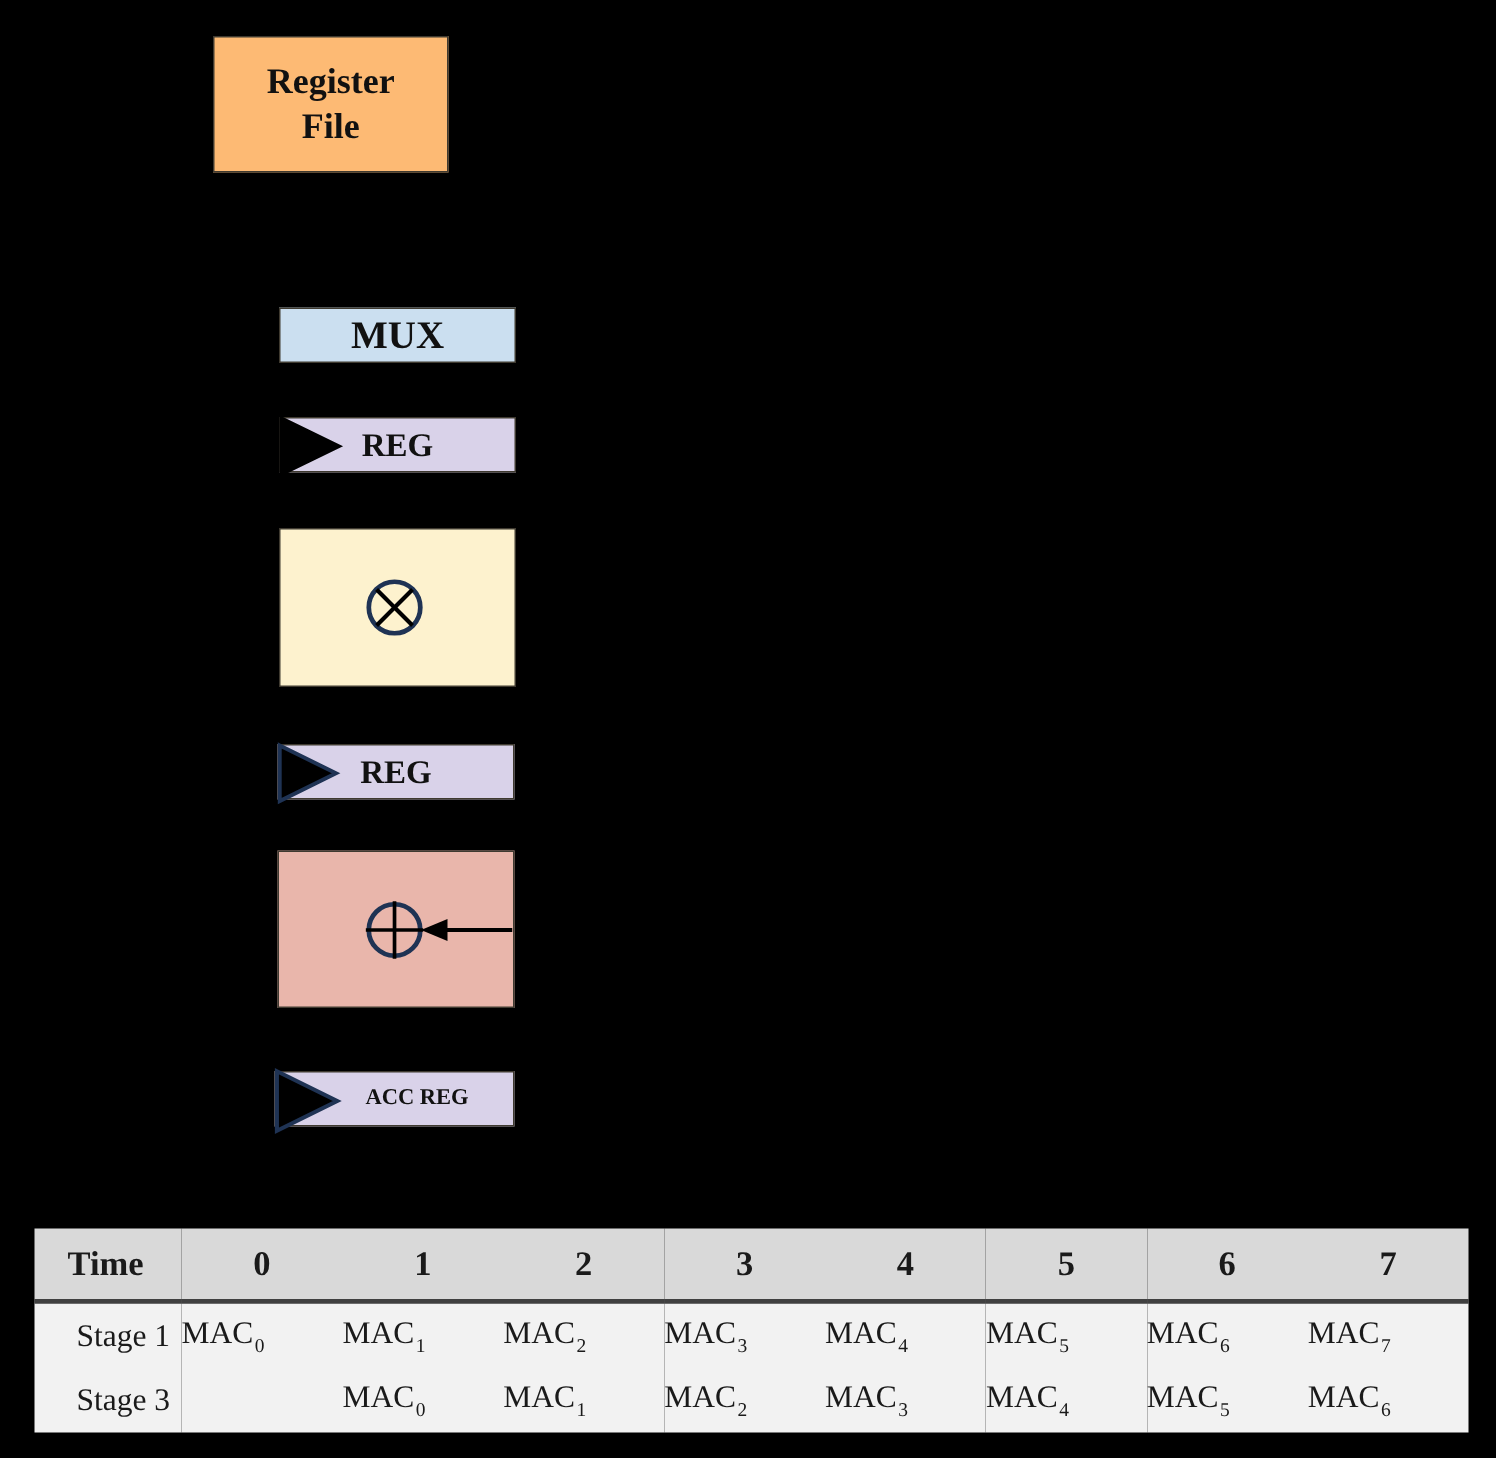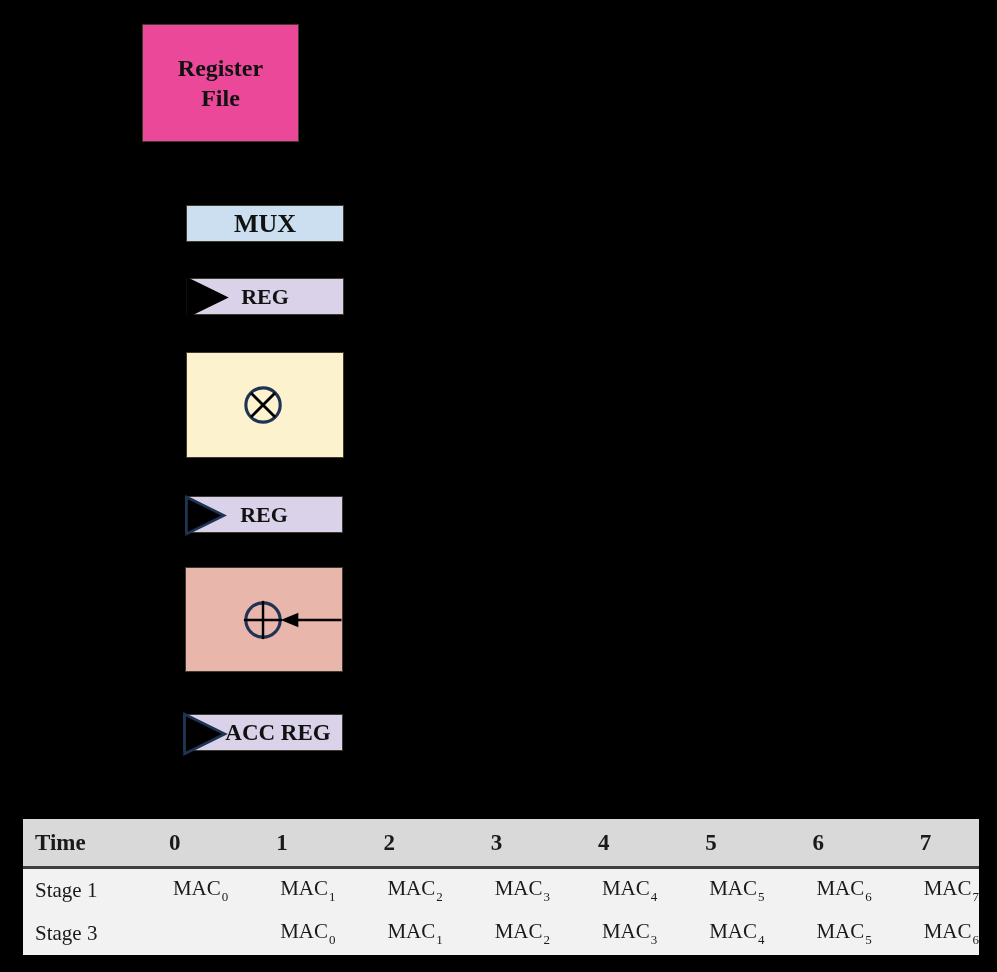--- a/index.html
+++ b/index.html
@@ -12,22 +12,22 @@
   }
   .box{
     position:absolute;
     box-sizing:border-box;
     border:1px solid #3f3a30;
     display:flex;align-items:center;justify-content:center;
     color:#111;font-weight:bold;
     text-align:center;
   }
   .register-file{
-    left:142px;top:24px;width:157px;height:118px;
-    background:#ec4899;
+    left:142px;top:24px;width:157px;height:91px;
+    background:#fdba74;
     font-size:24px;line-height:1.25;
     padding:6px 26px;
   }
   .mux{
     left:186px;top:205px;width:158px;height:37px;
     background:#CBDFF0;font-size:26px;
   }
   .reg1{
     left:186px;top:278px;width:158px;height:37px;
     background:#D9D2E9;font-size:22px;
@@ -39,21 +39,21 @@
   .reg2{
     left:185px;top:496px;width:158px;height:37px;
     background:#D9D2E9;font-size:22px;
   }
   .adder{
     left:185px;top:567px;width:158px;height:105px;
     background:#E9B6AB;
   }
   .accreg{
     left:183px;top:714px;width:160px;height:37px;
-    background:#D9D2E9;font-size:23px;
+    background:#D9D2E9;font-size:15px;
     padding-left:30px;
     justify-content:center;
   }
   .clock-tri{
     position:absolute;left:-2px;top:-4px;
     width:46px;height:46px;
     pointer-events:none;
   }
   .symsvg{position:absolute;left:0;top:0;width:100%;height:100%;}
 
@@ -65,29 +65,29 @@
   }
   .sched col.c-first{width:98px;}
   .sched thead th{
     background:#D9D9D9;
     height:47px;
     font-size:23px;font-weight:bold;
     border-bottom:3px solid #404040;
     text-align:center;vertical-align:middle;
     padding:0;
   }
-  .sched thead th.left{text-align:left;padding-left:12px;}
+  .sched thead th.left{text-align:left;padding-left:22px;}
   .sched tbody th, .sched tbody td{
     background:#F2F2F2;
     height:43px;
     font-size:21px;font-weight:normal;
-    text-align:right;vertical-align:middle;
+    text-align:left;vertical-align:middle;
     padding:0;
   }
-  .sched tbody th{text-align:left;padding-left:12px;}
+  .sched tbody th{text-align:left;padding-left:28px;}
   .sched sub{
     font-size:13px;
     vertical-align:-6px;
     margin-left:1px;
   }
 </style>
 </head>
 <body>
 
 <div class="box register-file">

